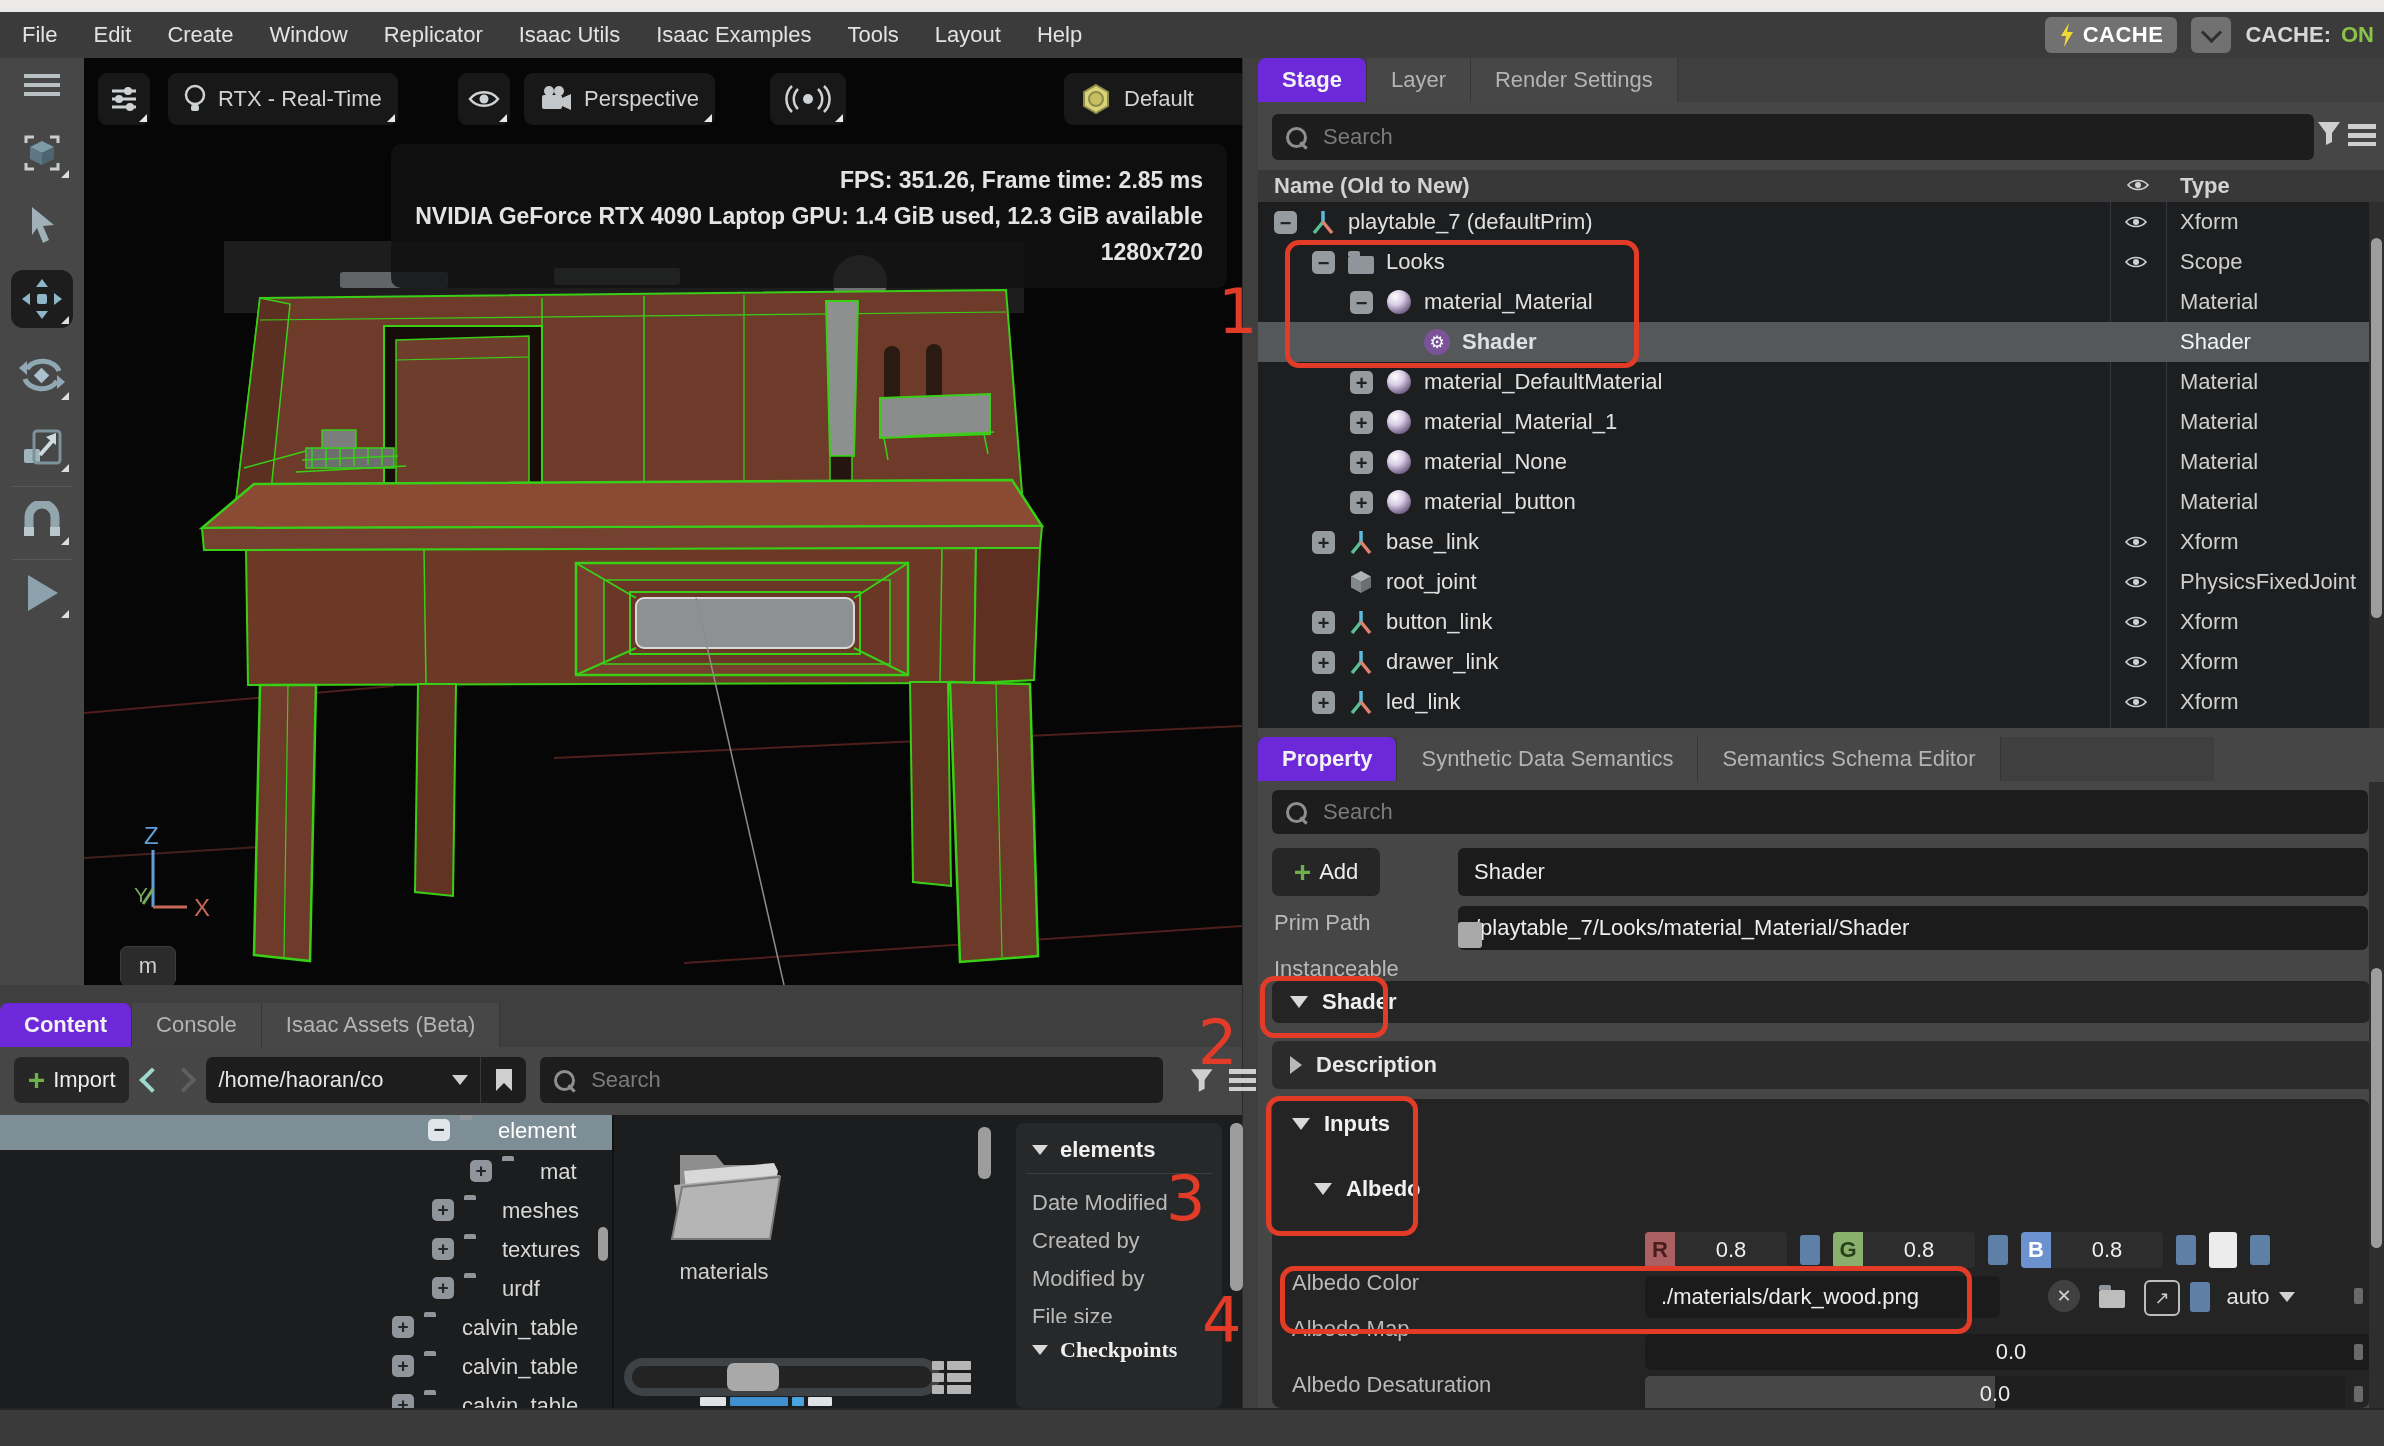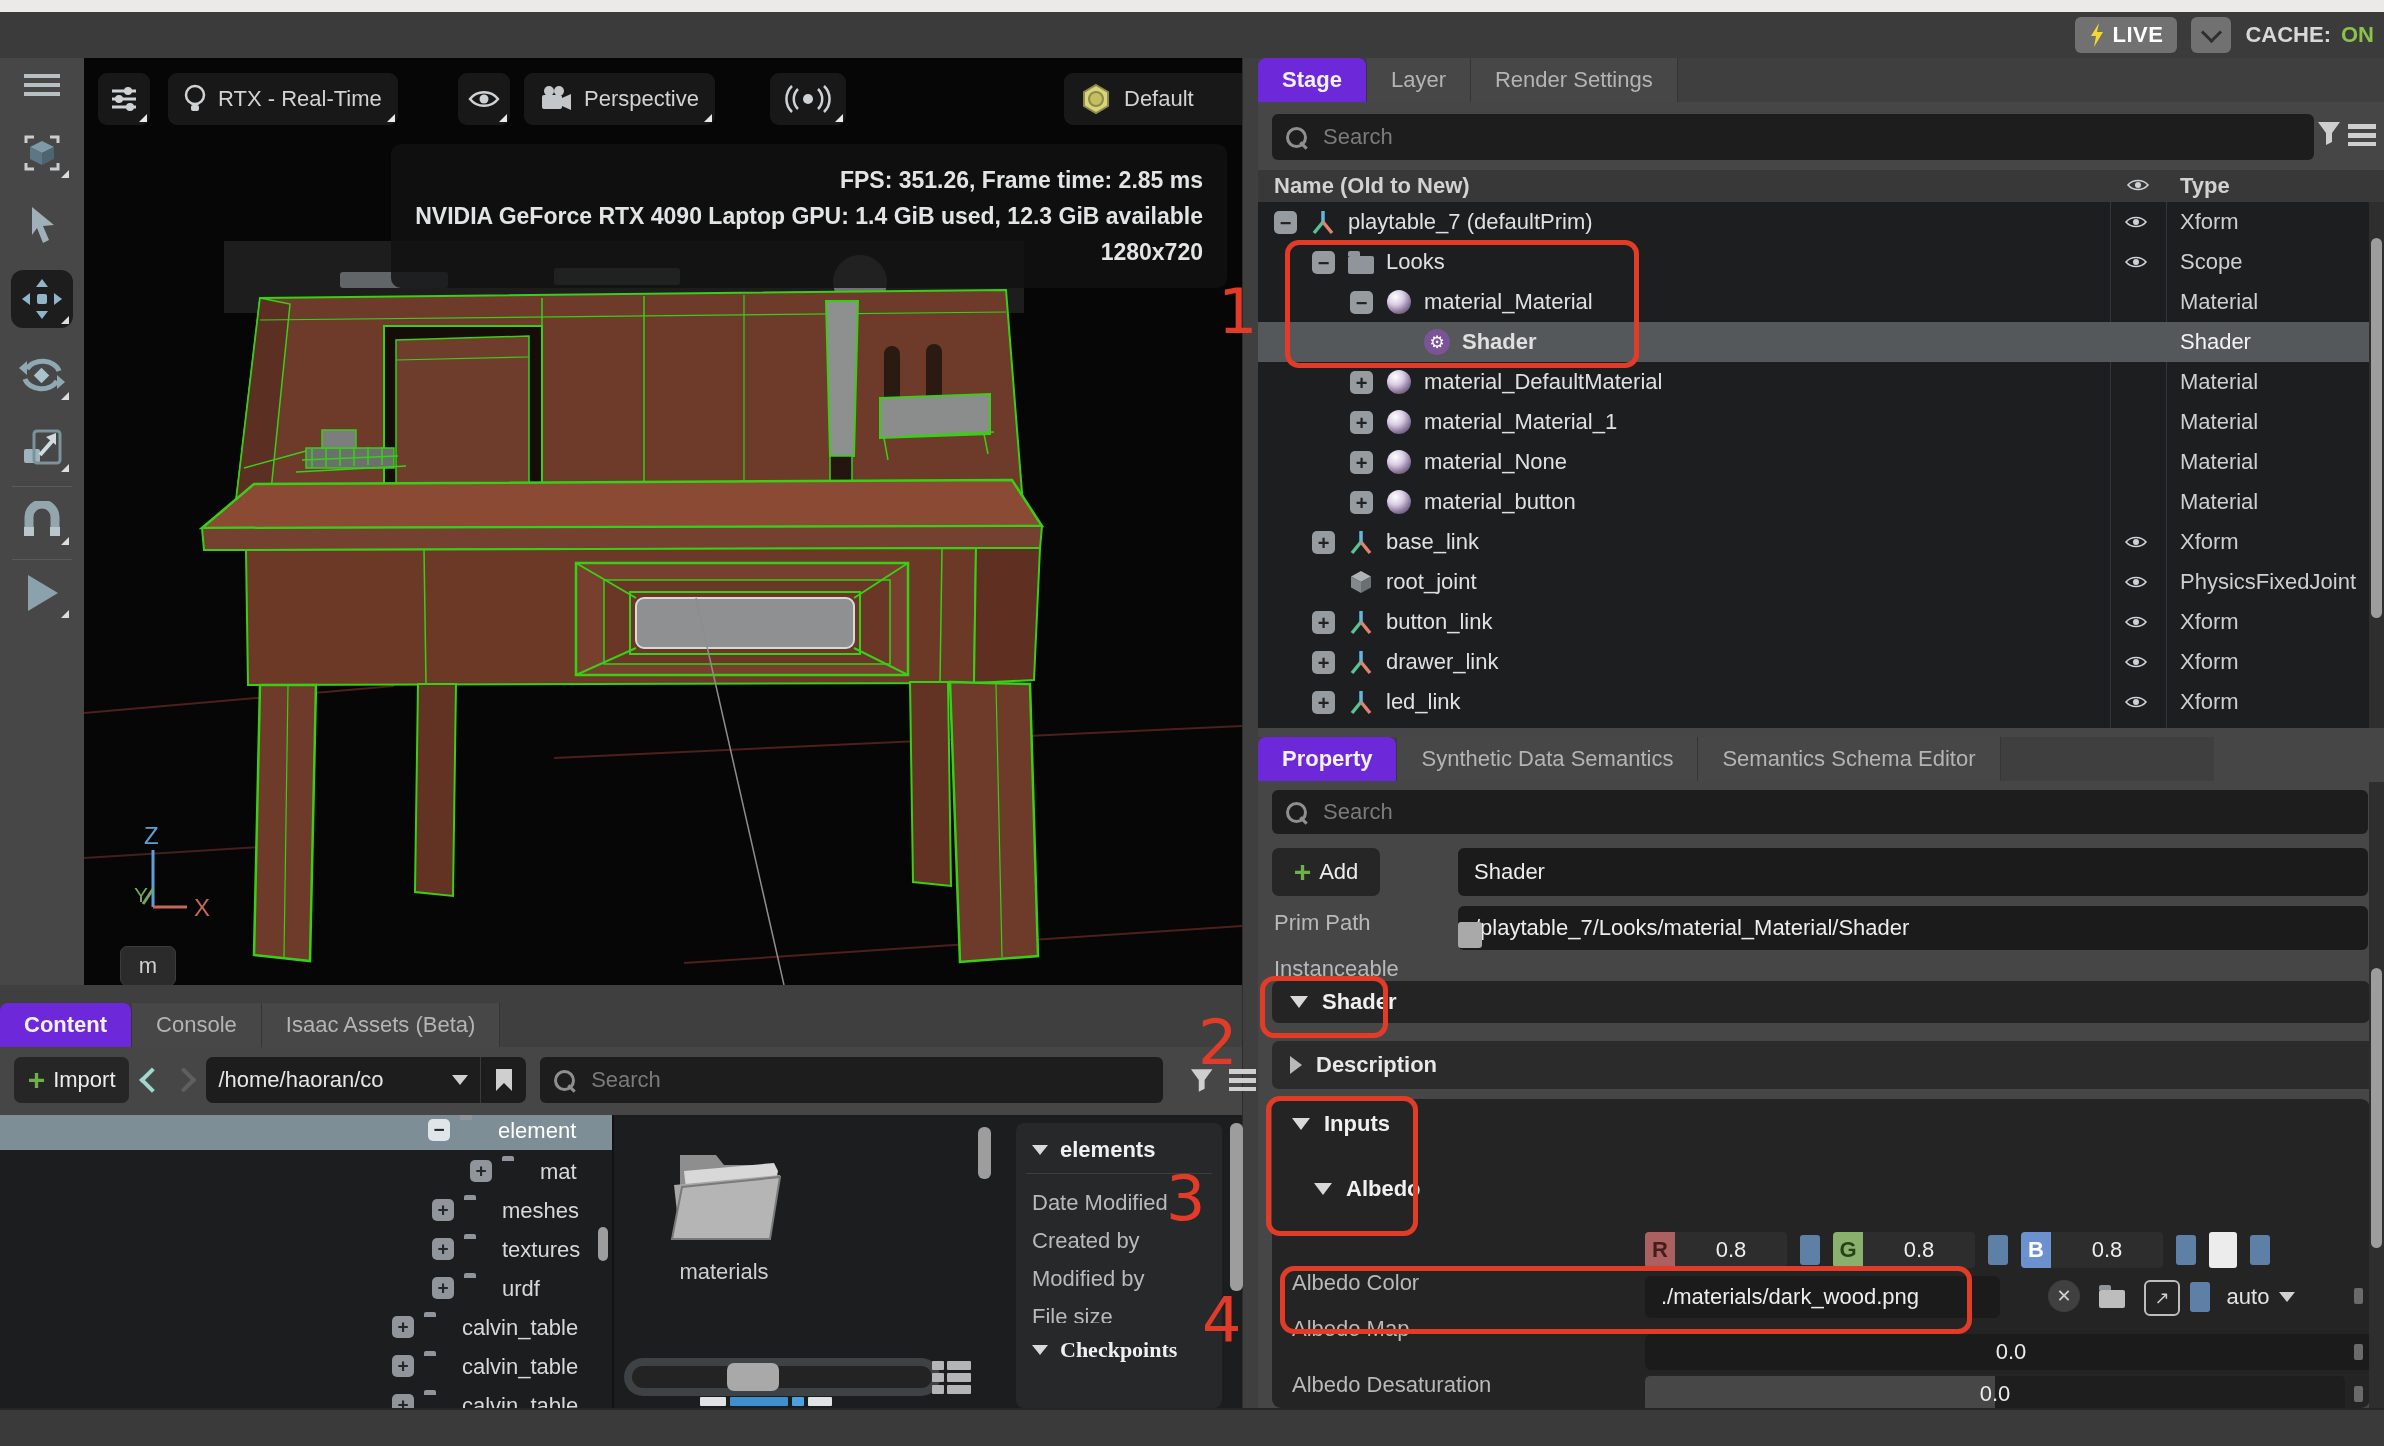--- a/index.html
+++ b/index.html
@@ -157,26 +157,38 @@
   .rnum{position:absolute;color:#e23c28;font-size:62px;line-height:1;font-family:"DejaVu Sans",sans-serif;z-index:60;}
   .eyeicon svg{display:block;}
 </style>
 </head>
 <body>
 
 <div id="app">
 
   <div id="topstrip" class="abs"></div>
   <div id="menubar" class="abs">
+    <div id="menu-items">
+      <span class="menu-item">File</span>
+      <span class="menu-item">Edit</span>
+      <span class="menu-item">Create</span>
+      <span class="menu-item">Window</span>
+      <span class="menu-item">Replicator</span>
+      <span class="menu-item">Isaac Utils</span>
+      <span class="menu-item">Isaac Examples</span>
+      <span class="menu-item">Tools</span>
+      <span class="menu-item">Layout</span>
+      <span class="menu-item">Help</span>
+    </div>
     <div id="menu-right">
       <div class="pill">
         <svg width="16" height="24" viewBox="0 0 16 24">
             <polygon points="10,0 2,13 7,13 5,24 14,9 8,9" fill="#f2d832"></polygon>
           </svg>
-        <span class="lbl">LIVE</span>
+        <span class="lbl">CACHE</span>
       </div>
       <div class="pill chevpill">
           <span class="chev"></span>
         </div>
       <div id="cache">
         <span class="k">CACHE:</span>
         <span class="v">ON</span>
       </div>
     </div>
   </div>

